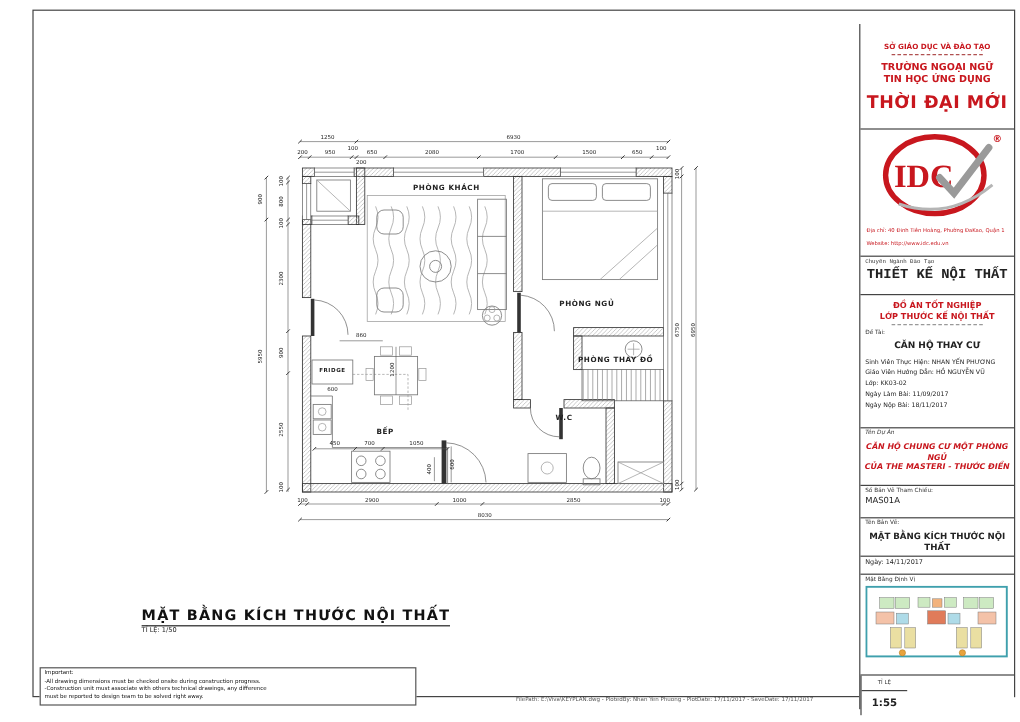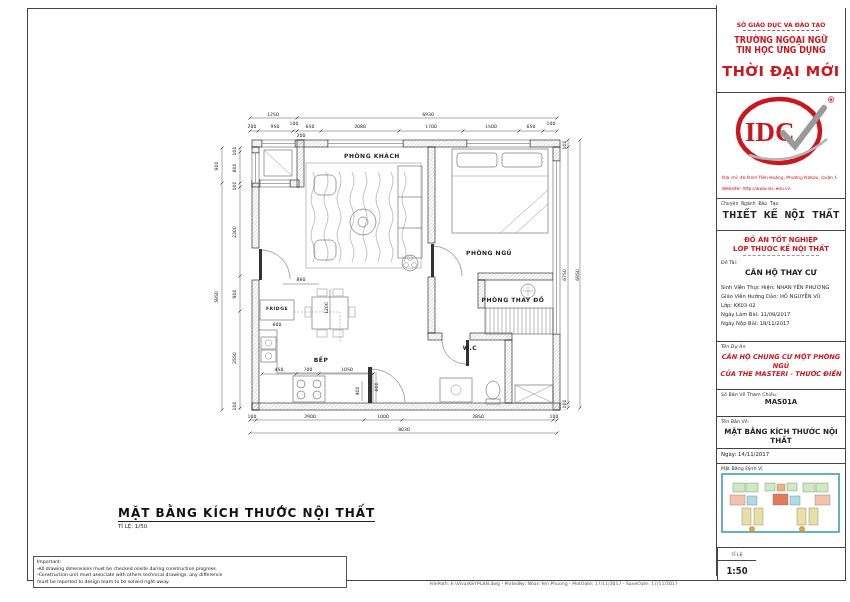--- a/index.html
+++ b/index.html
@@ -23,37 +23,37 @@
   
   #plan-caption{position:absolute;left:118px;top:506px;}
   #plan-caption .cap{font-size:12px;font-weight:bold;letter-spacing:1px;color:#111;
                      border-bottom:1px solid #222;padding-bottom:1px;}
   #plan-caption .scale{font-size:5.5px;color:#222;margin-top:1px;}
   
   #disclaimer{position:absolute;left:33px;top:556px;width:306px;border:1px solid #555;
               background:#fff;font-size:4.6px;line-height:6.5px;padding:2px 3px;color:#111;}
   #plotinfo{position:absolute;left:430px;top:581px;width:300px;font-size:4.6px;color:#555;}
   
-  #tb{position:absolute;left:716px;top:5px;width:128px;height:571px;border-left:1px solid #444;
+  #tb{position:absolute;left:716px;top:20px;width:128px;height:571px;border-left:1px solid #444;
       background:#fff;}
   .tb-s{border-bottom:1px solid #444;overflow:hidden;position:relative;}
   .red{color:#c8171e;}
   .ctr{text-align:center;}
   .dash-sep{border-top:1px dashed #b05050;width:60%;margin:2px auto;}
   .ministry{font-size:6px;font-weight:bold;margin-top:16px;}
   .school{font-size:8px;font-weight:bold;line-height:10px;margin-top:5px;}
   .era{font-size:14.5px;font-weight:bold;margin-top:7px;letter-spacing:0.5px;}
   .addr{font-size:4.4px;line-height:8px;text-align:left;padding:0 5px;margin-top:3px;}
   .lbl{font-size:4.8px;text-align:left;padding:2px 4px 0 4px;color:#333;}
   .major{font-size:11.5px;font-weight:bold;margin:2px 0 3px 0;}
   .proj-type{font-size:6.8px;font-weight:bold;line-height:8.5px;margin-top:5px;}
   .topic{font-size:7.5px;font-weight:bold;margin:3px 0 4px 0;}
   .info{font-size:5.2px;line-height:9px;text-align:left;padding:2px 4px;}
   .proj-name{font-size:6.6px;font-weight:bold;line-height:8.5px;margin:4px 2px;}
-  .refno{font-size:7px;font-weight:bold;text-align:center;padding:1px 4px 3px 4px;}
+  .refno{font-size:7px;font-weight:normal;text-align:left;padding:1px 4px 3px 4px;}
   .drawname{font-size:7.2px;font-weight:bold;margin:3px 1px 4px 1px;}
   .date{font-size:5.4px;text-align:left;padding:4px 4px;}
   .kp-wrap{padding:2px 4px 3px 4px;}
   #tb-table{display:flex;height:33px;}
   #tb-table .col{flex:1;display:flex;flex-direction:column;}
   #tb-table .col.right{flex:0 0 38px;border-left:1px solid #444;}
   #tb-table .th{font-size:4.6px;color:#333;border-bottom:1px solid #444;height:12px;
                 display:flex;align-items:center;justify-content:center;}
   #tb-table .td{font-size:8.5px;font-weight:bold;flex:1;display:flex;align-items:center;
                 justify-content:center;}
@@ -381,17 +381,17 @@
           </g>
           <circle cx="31" cy="56" r="2.6" fill="#e8a33d" stroke="#b97d1e" stroke-width="0.5"></circle>
           <circle cx="81" cy="56" r="2.6" fill="#e8a33d" stroke="#b97d1e" stroke-width="0.5"></circle>
         </svg>
       </div>
     </div>
 
     <div id="tb-table">
       <div class="col right">
         <div class="th">TỈ LỆ</div>
-        <div class="td">1:50</div>
+        <div class="td">1:55</div>
       </div>
     </div>
   </div>
 </div>
 
 </body></html>

